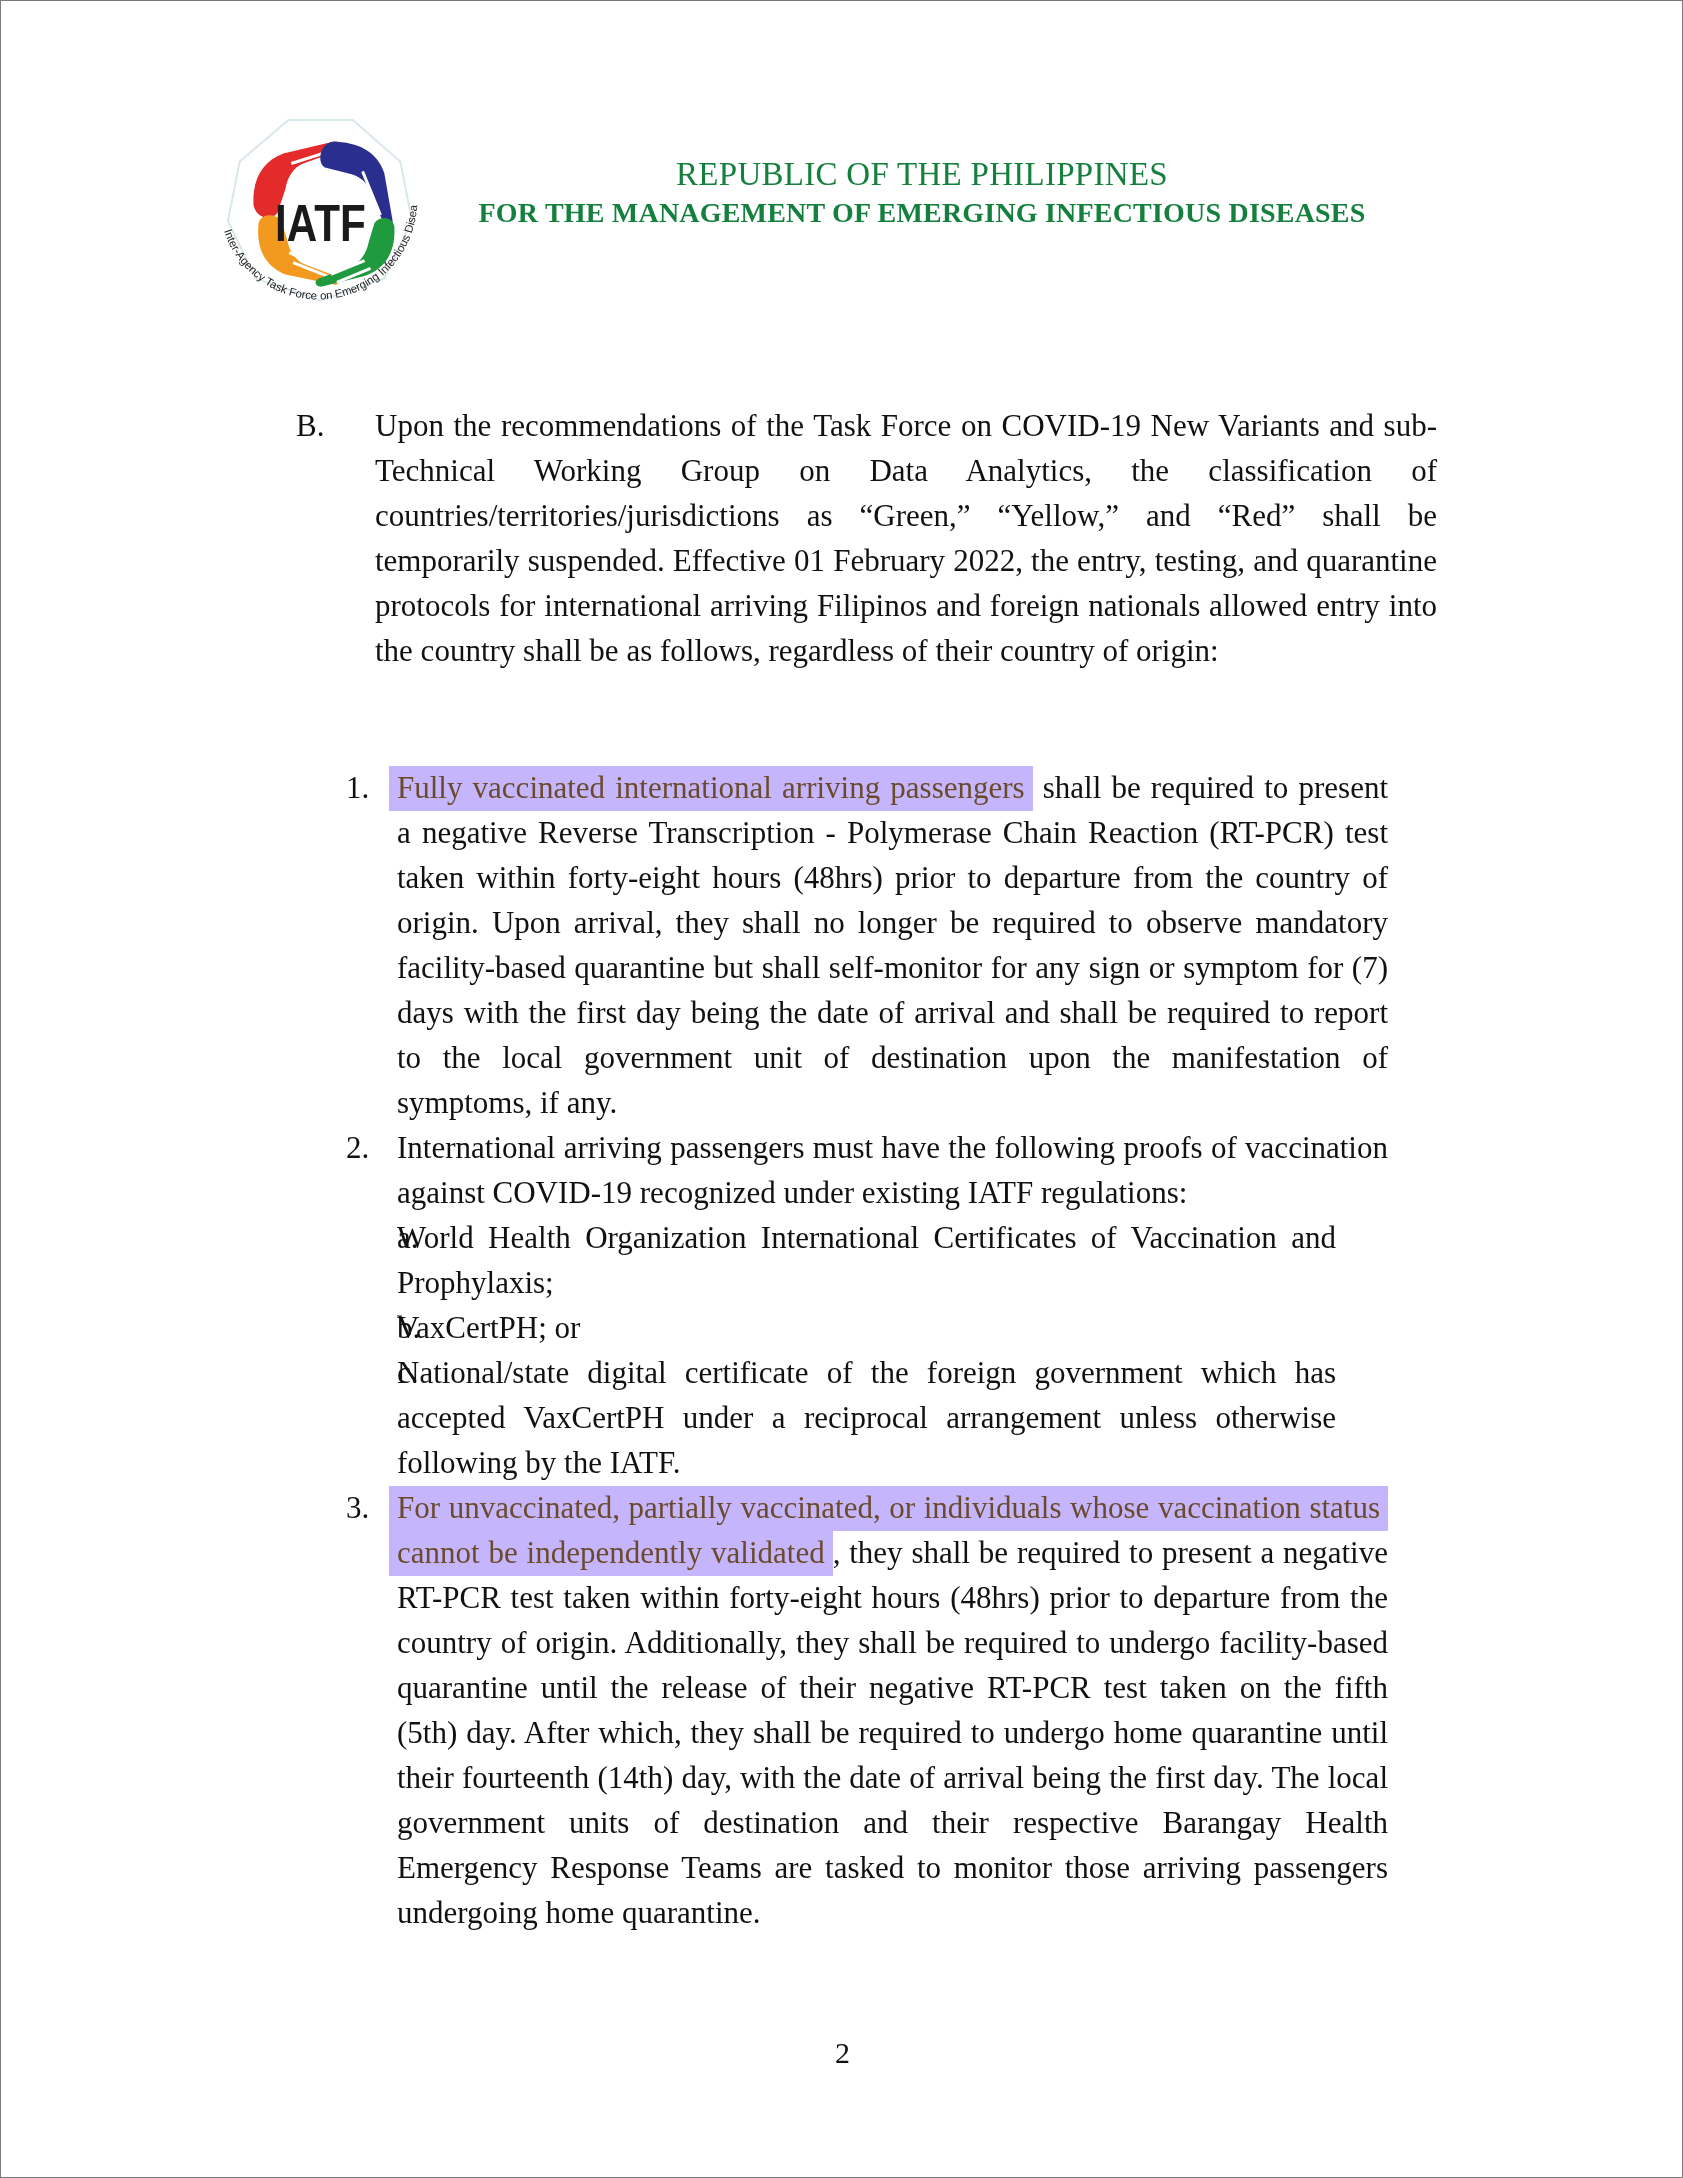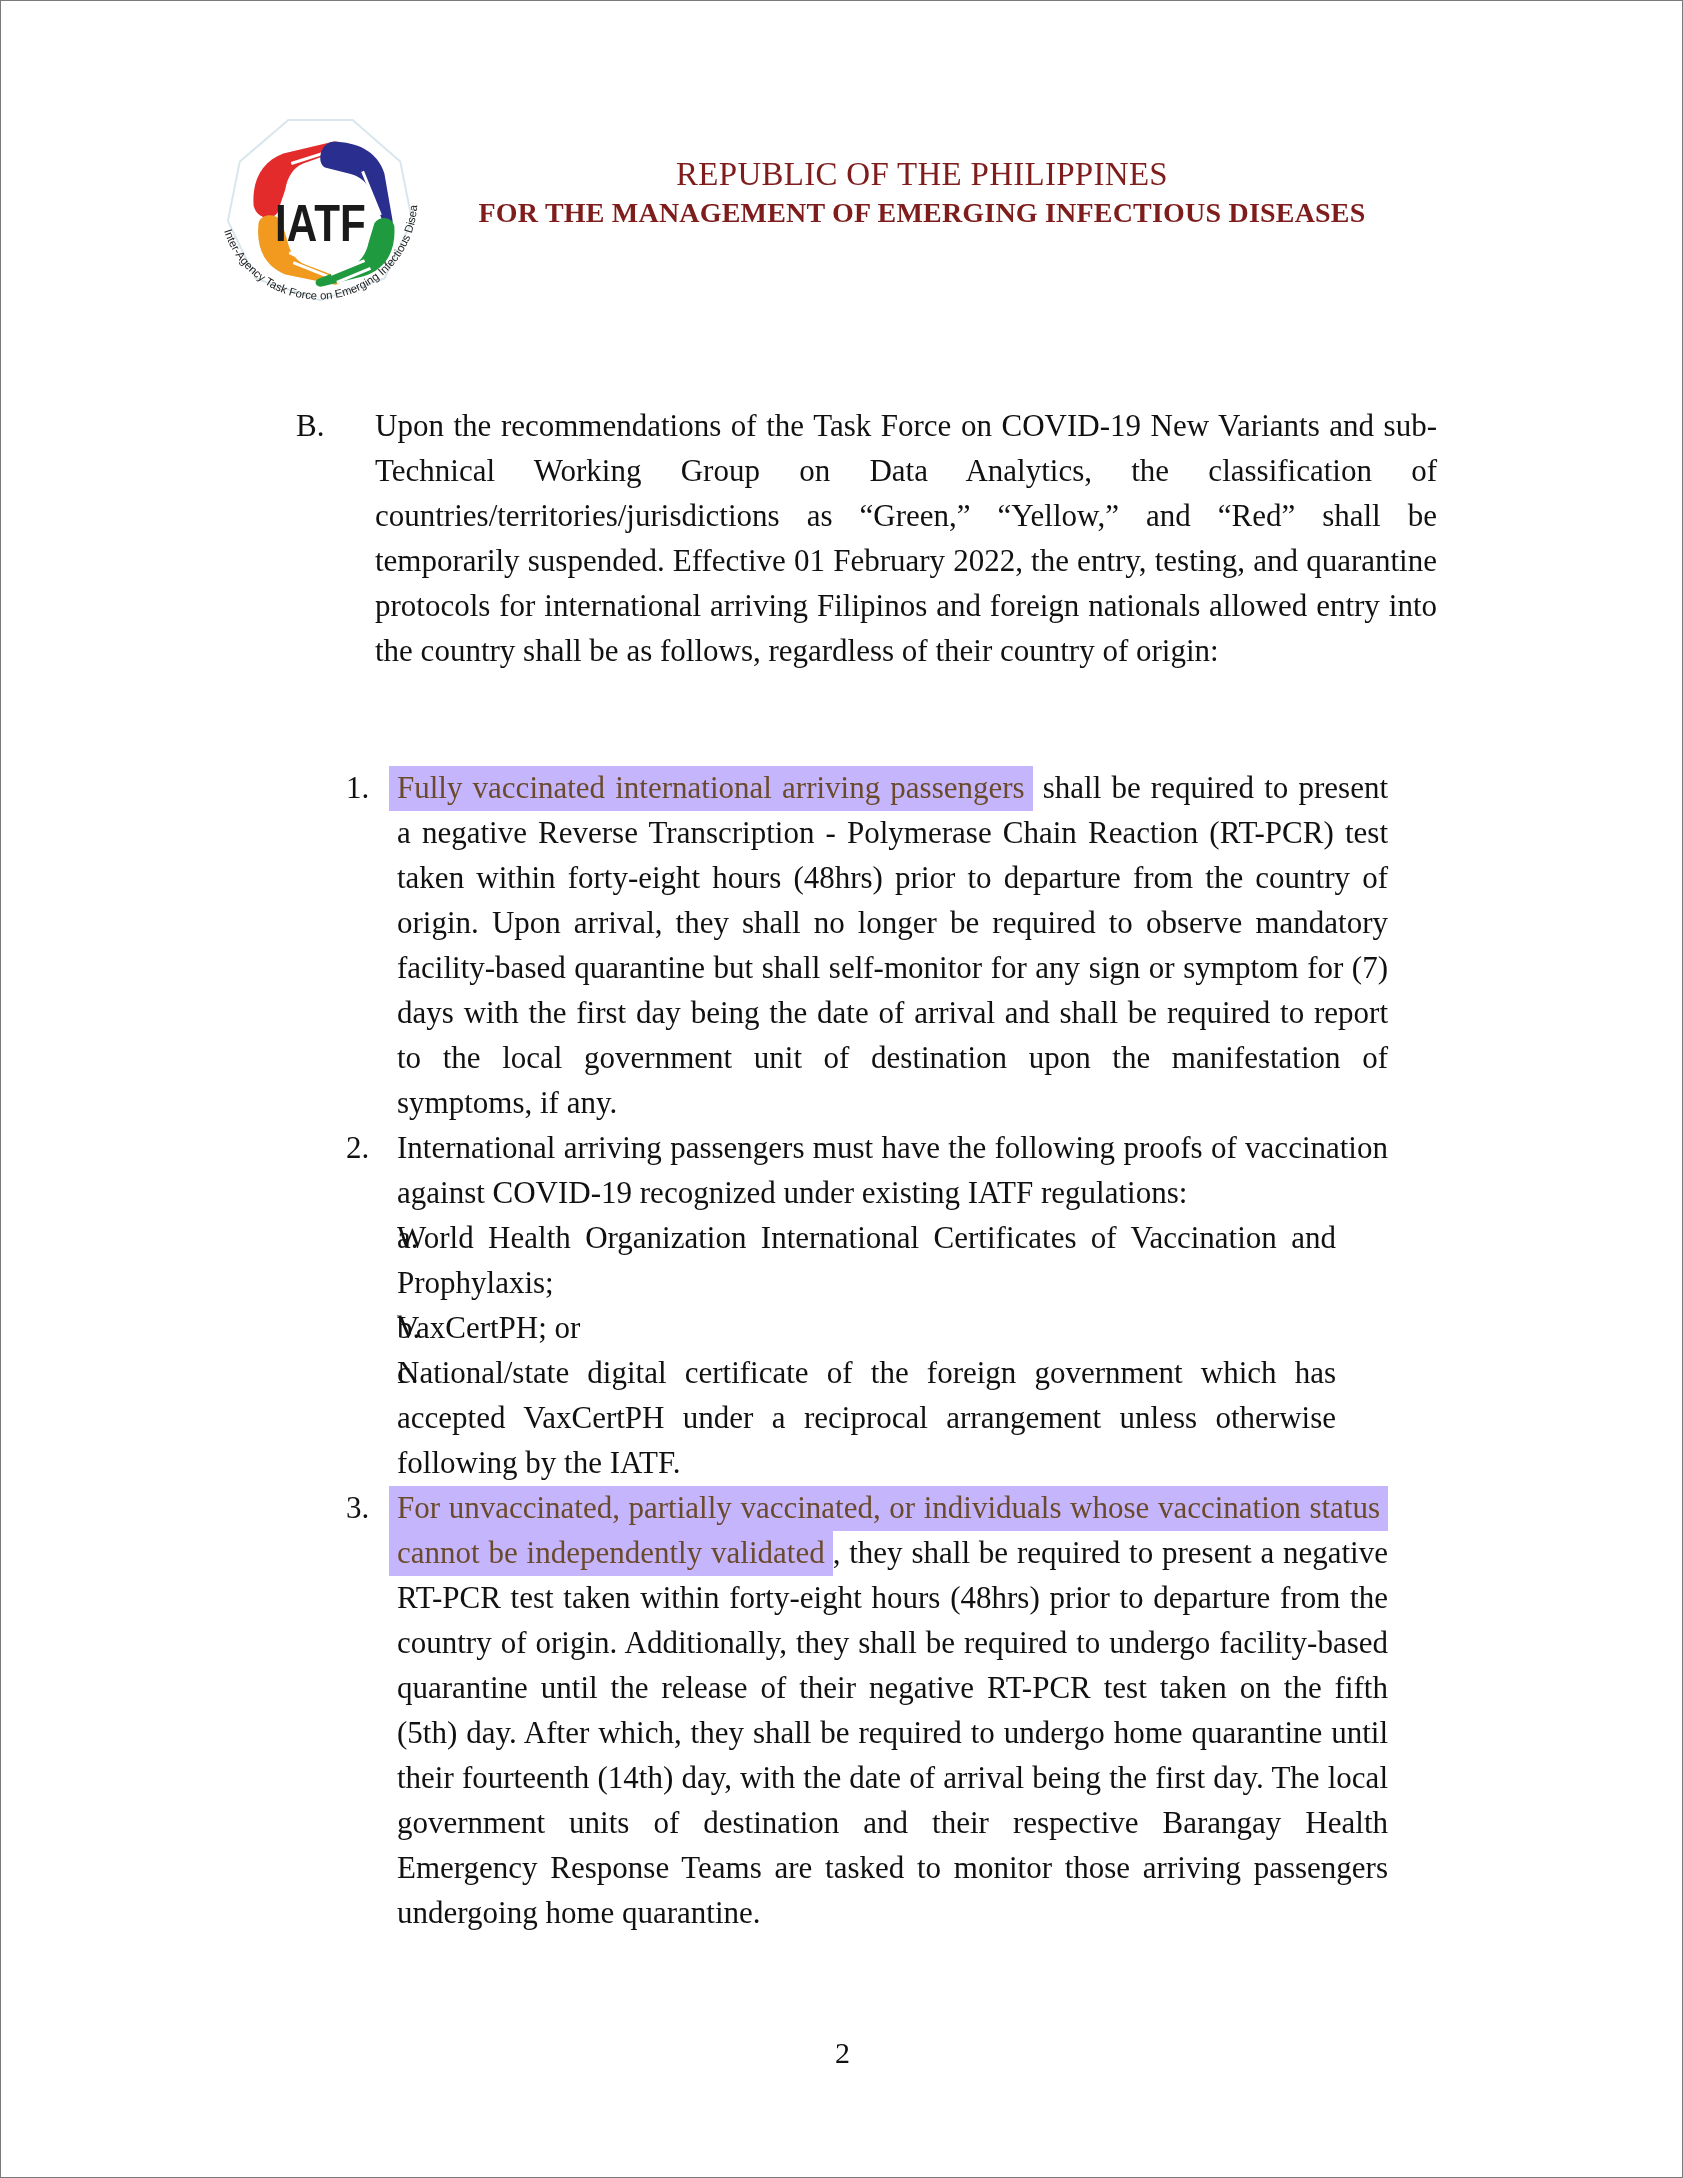--- a/index.html
+++ b/index.html
@@ -3,21 +3,21 @@
 <meta charset="utf-8">
 <style>
   html, body { margin: 0; padding: 0; background: #ffffff; }
   body { width: 1683px; height: 2178px; position: relative; overflow: hidden; }
   .page {
     position: absolute; left: 0; top: 0; width: 1681px; height: 2176px;
     border: 1px solid #7a7a7a; background: #fff;
   }
   .logo { position: absolute; left: 213px; top: 111px; width: 213px; height: 208px; }
   .header { position: absolute; left: 426px; top: 153px; width: 990px; text-align: center;
-    font-family: "Liberation Serif", "DejaVu Serif", serif; color: #7f1d1d; }
+    font-family: "Liberation Serif", "DejaVu Serif", serif; color: #15803d; }
   .h1 { font-size: 34px; letter-spacing: 0.3px; line-height: 40px; transform: scaleX(0.97); }
   .h2 { font-size: 45px; font-weight: bold; line-height: 46px; letter-spacing: 0.2px; }
   .h3 { font-size: 28px; font-weight: bold; line-height: 38px; letter-spacing: 0.2px; }
 
   .body-text {
     font-family: "Liberation Serif", "DejaVu Serif", serif;
     font-size: 31px; color: #111; line-height: 45px;
   }
   .secB { position: absolute; left: 295px; top: 402px; width: 1141px; }
   .label { position: absolute; display: inline-block; }

